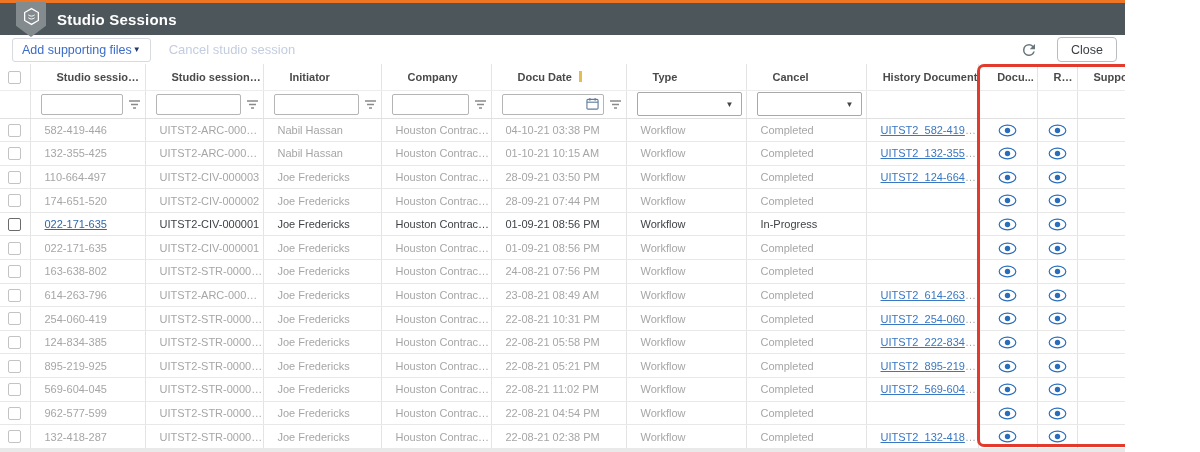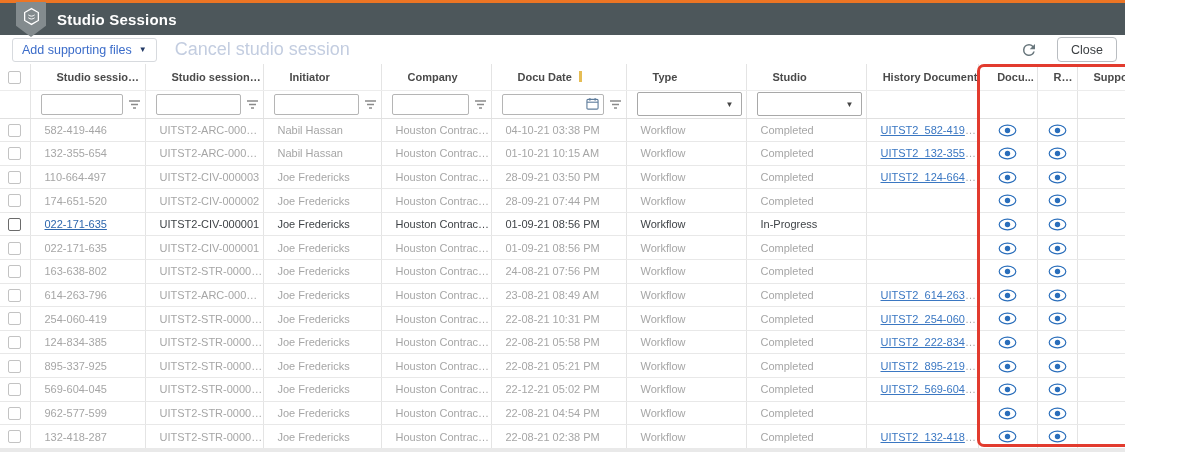--- a/index.html
+++ b/index.html
@@ -11,23 +11,23 @@
   .topstrip { height:3px; background:#ed7524; }
   .appbar { position:relative; height:32px; background:#4d575b; display:flex; align-items:center; }
   .logo-badge { position:absolute; left:16px; top:-1px; width:30px; height:35px;
     background:#838b8e; display:flex; align-items:center; justify-content:center;
     clip-path:polygon(0 0,100% 0,100% 68%,50% 100%,0 68%); padding-bottom:6px; }
   .appbar .title { margin-left:57px; color:#ffffff; font-size:15px; font-weight:700; letter-spacing:.2px; }
 
   
   .toolbar { height:29px; display:flex; align-items:center; background:#fff; }
   .btn-add { margin-left:12px; height:24px; padding:0 9px; background:#fff; border:1px solid #d7dade;
-    border-radius:3px; color:#3b6cc9; font-size:12.5px; font-family:inherit; display:flex; align-items:center; gap:7px; cursor:pointer; }
+    border-radius:3px; color:#3b6cc9; font-size:12.5px; font-family:inherit; display:flex; align-items:center; gap:1px; cursor:pointer; }
   .btn-add .caret { color:#233a66; font-size:8px; line-height:1; }
-  .cancel { margin-left:18px; color:#c3cde0; font-size:18px; }
+  .cancel { margin-left:18px; color:#c3cde0; font-size:13px; }
   .spacer { flex:1; }
   .refresh { width:20px; height:20px; margin-right:18px; display:flex; align-items:center; justify-content:center; cursor:pointer; }
   .btn-close { margin-right:8px; height:25px; padding:0 13px; background:#fff; border:1px solid #b9bdc1;
     border-radius:4px; color:#3c4043; font-size:12.5px; font-family:inherit; cursor:pointer; }
 
   
   table { width:1200px; border-collapse:collapse; table-layout:fixed; }
   th, td { border-right:1px solid #e4e4e4; overflow:hidden; white-space:nowrap; text-overflow:ellipsis; }
   th:last-child, td:last-child { border-right:none; }
   thead tr.labels th { height:26px; font-size:11px; font-weight:700; color:#4a4a4a;
@@ -111,21 +111,21 @@
     </colgroup>
     <thead>
       <tr class="labels">
         <th class="cbcol"><span class="cb"></span></th>
         <th>Studio session ID</th>
         <th>Studio session name</th>
         <th>Initiator</th>
         <th>Company</th>
         <th><span>Docu Date</span><span class="sortbar"></span></th>
         <th>Type</th>
-        <th>Studio</th>
+        <th>Cancel</th>
         <th class="center">History Document</th>
         <th class="center">Docu...</th>
         <th class="center">Rev...</th>
         <th class="center">Supporting Documents</th>
       </tr>
       <tr class="filters">
         <td class="nocell"></td>
         <td>
             <span class="fwrap">
               <span class="finput"></span>
@@ -229,21 +229,21 @@
             </span></td>
       <td class="eyecell"><span class="eye">
               <svg width="19" height="13" viewBox="0 0 24 16">
                 <ellipse cx="12" cy="8" rx="10.5" ry="6.8" fill="none" stroke="#2a6ebb" stroke-width="1.5"></ellipse>
                 <circle cx="12" cy="8" r="3.4" fill="#2a6ebb"></circle>
               </svg>
             </span></td>
     </tr>
         <tr>
       <td class="cbcell"><span class="cb"></span></td>
-      <td><span>132-355-654</span></td>
+      <td><span>132-355-425</span></td>
       <td>UITST2-ARC-000010</td>
       <td>Nabil Hassan</td>
       <td>Houston Contracting</td>
       <td>01-10-21 10:15 AM</td>
       <td>Workflow</td>
       <td>Completed</td>
       <td><span class="cell-link">UITST2_132-355-425-0...</span></td>
       <td class="eyecell"><span class="eye">
               <svg width="19" height="13" viewBox="0 0 24 16">
                 <ellipse cx="12" cy="8" rx="10.5" ry="6.8" fill="none" stroke="#2a6ebb" stroke-width="1.5"></ellipse>
@@ -490,21 +490,21 @@
             </span></td>
       <td class="eyecell"><span class="eye">
               <svg width="19" height="13" viewBox="0 0 24 16">
                 <ellipse cx="12" cy="8" rx="10.5" ry="6.8" fill="none" stroke="#2a6ebb" stroke-width="1.5"></ellipse>
                 <circle cx="12" cy="8" r="3.4" fill="#2a6ebb"></circle>
               </svg>
             </span></td>
     </tr>
         <tr>
       <td class="cbcell"><span class="cb"></span></td>
-      <td><span>895-337-925</span></td>
+      <td><span>895-219-925</span></td>
       <td>UITST2-STR-000004</td>
       <td>Joe Fredericks</td>
       <td>Houston Contracting</td>
       <td>22-08-21 05:21 PM</td>
       <td>Workflow</td>
       <td>Completed</td>
       <td><span class="cell-link">UITST2_895-219-925-0...</span></td>
       <td class="eyecell"><span class="eye">
               <svg width="19" height="13" viewBox="0 0 24 16">
                 <ellipse cx="12" cy="8" rx="10.5" ry="6.8" fill="none" stroke="#2a6ebb" stroke-width="1.5"></ellipse>
@@ -523,21 +523,21 @@
                 <circle cx="12" cy="8" r="3.4" fill="#2a6ebb"></circle>
               </svg>
             </span></td>
     </tr>
         <tr>
       <td class="cbcell"><span class="cb"></span></td>
       <td><span>569-604-045</span></td>
       <td>UITST2-STR-000003</td>
       <td>Joe Fredericks</td>
       <td>Houston Contracting</td>
-      <td>22-12-21 05:02 PM</td>
+      <td>22-08-21 11:02 PM</td>
       <td>Workflow</td>
       <td>Completed</td>
       <td><span class="cell-link">UITST2_569-604-045-0...</span></td>
       <td class="eyecell"><span class="eye">
               <svg width="19" height="13" viewBox="0 0 24 16">
                 <ellipse cx="12" cy="8" rx="10.5" ry="6.8" fill="none" stroke="#2a6ebb" stroke-width="1.5"></ellipse>
                 <circle cx="12" cy="8" r="3.4" fill="#2a6ebb"></circle>
               </svg>
             </span></td>
       <td class="eyecell"><span class="eye">

